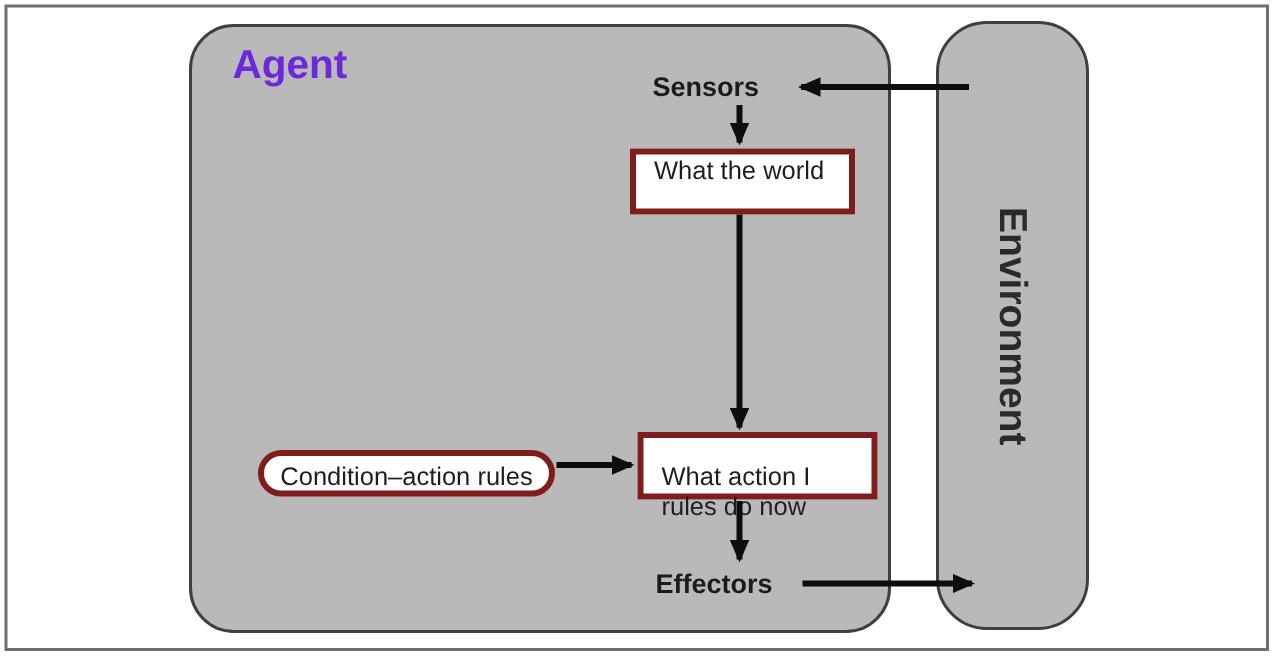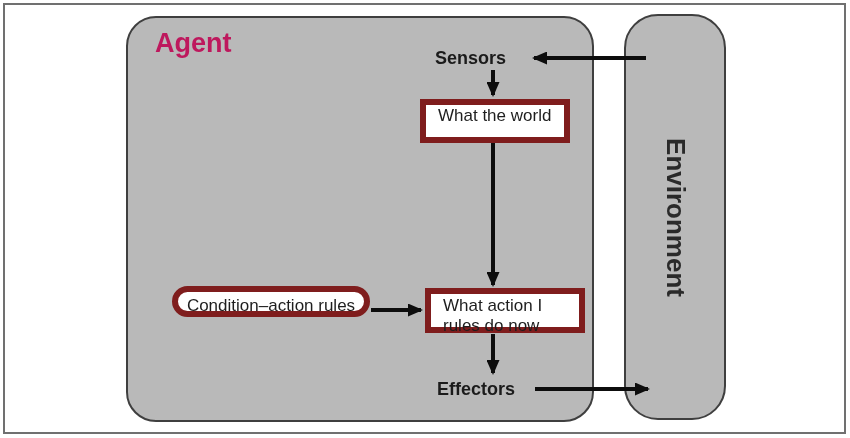--- a/index.html
+++ b/index.html
@@ -46,21 +46,21 @@
     display: flex;
     align-items: center;
     justify-content: center;
   }
   .agent-label {
     position: absolute;
     left: 155px;
     top: 28px;
     font-size: 27px;
     font-weight: bold;
-    color: #be185d;
+    color: #6d28d9;
     letter-spacing: 0px;
   }
   .environment-label {
     transform: rotate(90deg);
     white-space: nowrap;
     font-size: 26px;
     font-weight: bold;
     color: #2a2a2a;
   }
   .io-label {
@@ -68,34 +68,34 @@
     font-size: 18px;
     font-weight: bold;
     color: #1b1b1b;
     width: 108px;
   }
   .io-label.sensors { left: 435px; top: 48px; }
   .io-label.effectors { left: 437px; top: 379px; }
   .node {
     position: absolute;
     background: #ffffff;
-    border: 6px solid #7f1d1d;
+    border: 4px solid #7f1d1d;
     box-sizing: border-box;
     font-size: 17px;
     line-height: 20px;
     color: #1e1e1e;
   }
   .node.rect {
     padding: 1px 4px 0 12px;
   }
   .node.state { left: 420px; top: 99px; width: 150px; height: 44px; }
-  .node.action { left: 425px; top: 288px; width: 160px; height: 45px; padding-top: 2px; }
+  .node.action { left: 425px; top: 288px; width: 160px; height: 45px; padding-top: 16px; }
   .node.oval {
     left: 172px;
-    top: 286px;
+    top: 300px;
     width: 198px;
     height: 31px;
     border-radius: 17px;
     text-align: center;
     line-height: 28px;
     font-size: 17px;
   }
   .arrow-layer {
     position: absolute;
     left: 0;

